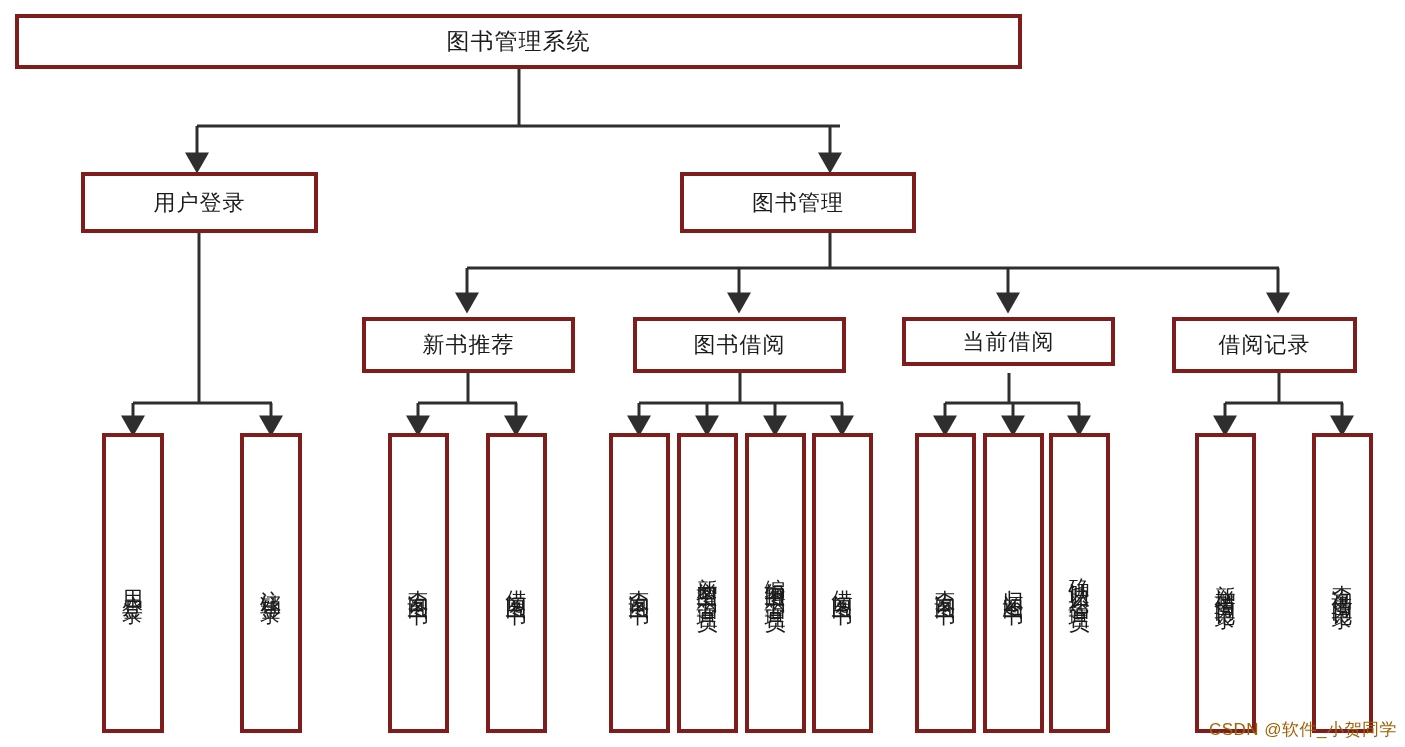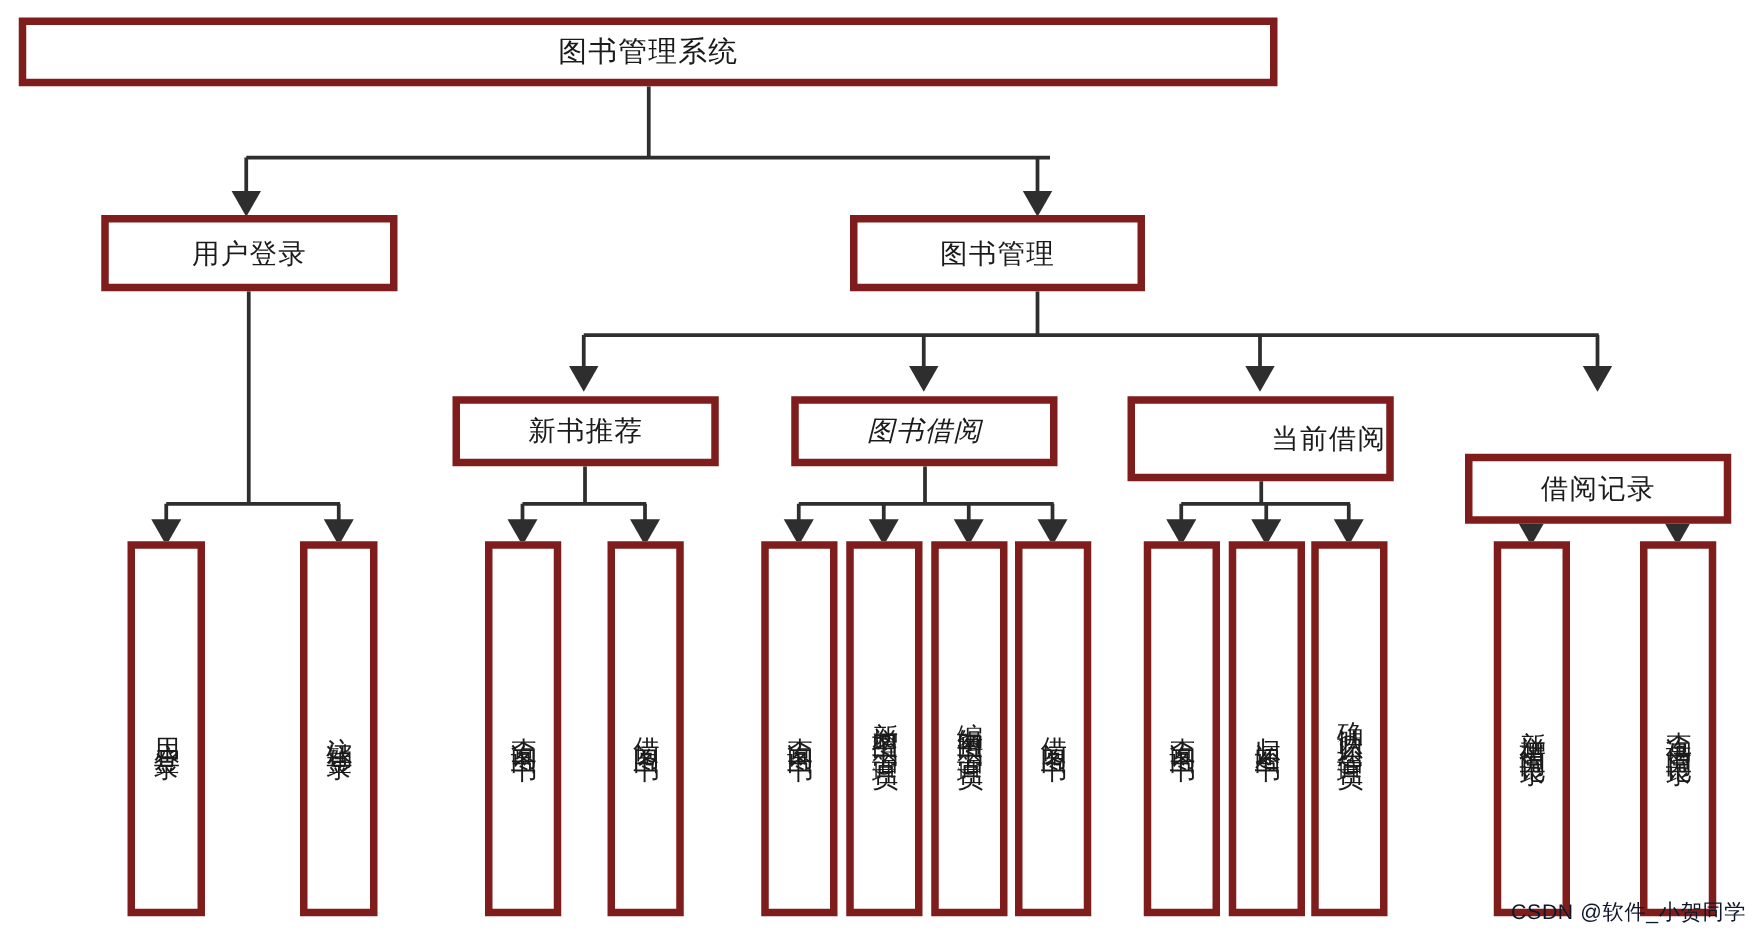--- a/index.html
+++ b/index.html
@@ -22,21 +22,21 @@
     position: absolute;
     left: 0;
     top: 0;
     width: 1405px;
     height: 747px;
     pointer-events: none;
   }
   .node {
     position: absolute;
     box-sizing: border-box;
-    border: 6px solid #7f1d1d;
+    border: 4px solid #7f1d1d;
     background: #ffffff;
     display: flex;
     align-items: center;
     justify-content: center;
     color: #1b1b1b;
   }
   .node.h {
     font-size: 22px;
     letter-spacing: 1px;
   }
@@ -52,21 +52,21 @@
     display: block;
   }
   .node.root {
     font-size: 23px;
   }
   .watermark {
     position: absolute;
     right: 8px;
     bottom: 6px;
     font-size: 17px;
-    color: #0f172a;
+    color: #a16207;
     white-space: nowrap;
     letter-spacing: 0.5px;
   }
 </style>
 </head>
 <body>
 
 <div id="canvas">
 
   <svg class="wires" viewBox="0 0 1405 747" xmlns="http://www.w3.org/2000/svg">
@@ -126,27 +126,27 @@
   <div class="node h" style="left:81px; top:172px; width:237px; height:61px;">
     <span>用户登录</span>
   </div>
   <div class="node h" style="left:680px; top:172px; width:236px; height:61px;">
     <span>图书管理</span>
   </div>
 
   <div class="node h" style="left:362px; top:317px; width:213px; height:56px;text-align:center;">
     <span>新书推荐</span>
   </div>
-  <div class="node h" style="left:633px; top:317px; width:213px; height:56px;font-style:italic;">
+  <div class="node h" style="left:633px; top:317px; width:213px; height:56px;">
     <span>图书借阅</span>
   </div>
-  <div class="node h" style="left:902px; top:317px; width:213px; height:68px;justify-content:flex-end;">
+  <div class="node h" style="left:902px; top:317px; width:213px; height:49px;">
     <span>当前借阅</span>
   </div>
-  <div class="node h" style="left:1172px; top:317px; width:213px; height:56px;margin-top:46px;">
+  <div class="node h" style="left:1172px; top:317px; width:185px; height:56px;">
     <span>借阅记录</span>
   </div>
 
   <div class="node v" style="left:102px; top:433px; width:62px; height:300px;">
     <span class="vtext">用户登录</span>
   </div>
   <div class="node v" style="left:240px; top:433px; width:62px; height:300px;">
     <span class="vtext">注销登录</span>
   </div>
 

